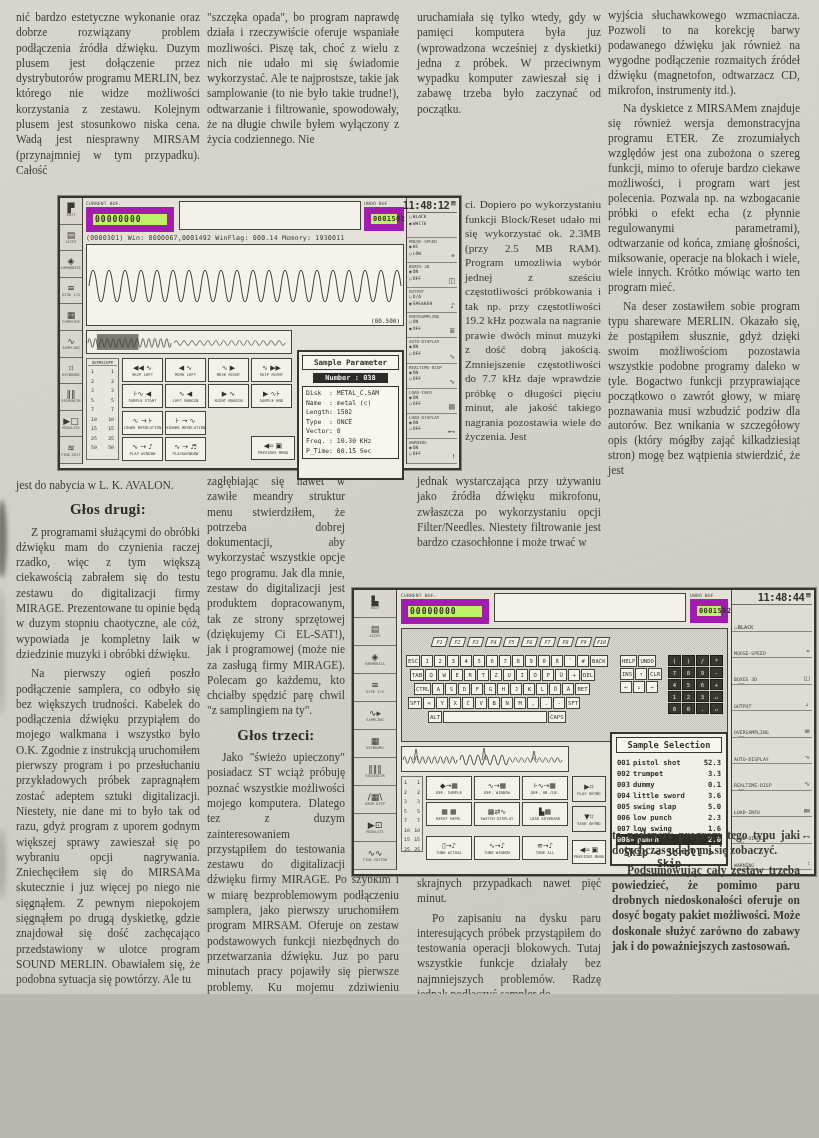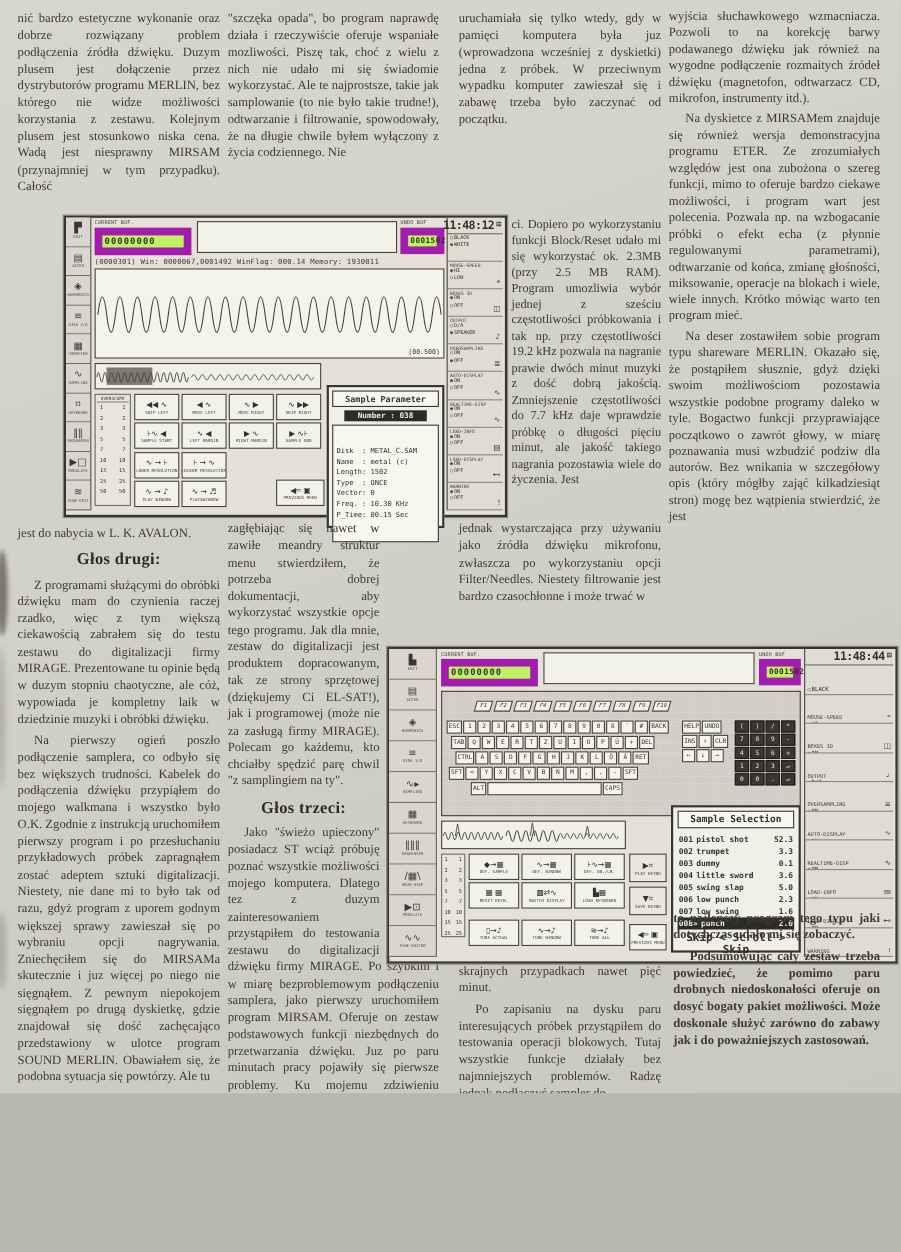--- a/index.html
+++ b/index.html
@@ -35,21 +35,21 @@
   .ovrow{display:flex;justify-content:space-between;font-size:4.8px;line-height:9.5px;padding:0 3px;}
   .bgrid4{position:absolute;display:grid;grid-template-columns:repeat(4,41px);gap:2px;}
   .bgrid2{position:absolute;display:grid;grid-template-columns:repeat(2,41px);gap:2px;}
   .bgrid3{position:absolute;display:grid;grid-template-columns:repeat(3,46px);gap:2px;}
   .gbtn{height:24px;border:1px solid #45433c;background:#f2f1ea;display:flex;flex-direction:column;align-items:center;justify-content:center;overflow:hidden;}
   .bg1{font-family:"DejaVu Sans",sans-serif;font-size:7px;line-height:8px;color:#33312b;white-space:nowrap;}
   .bl{font-size:3.9px;white-space:nowrap;color:#45433c;}
   .panel{position:absolute;border:2px solid #37352f;background:#f0efe8;padding:3px;}
   .ptitle{border:1px solid #37352f;text-align:center;font-size:7.6px;font-weight:bold;padding:2px 0;margin-bottom:3px;background:#f7f6ef;}
   .pnum{background:#2d2b27;color:#eeede6;font-size:7px;font-weight:bold;text-align:center;width:78%;margin:0 auto 3px auto;padding:1px 0;}
-  .prows{border:1px solid #37352f;padding:19px 3px;background:#f7f6ef;}
+  .prows{border:1px solid #37352f;padding:2px 3px;background:#f7f6ef;}
   .prow{font-size:6.4px;line-height:9.6px;white-space:pre;}
   .obar{border-left:1px solid #45433c;display:flex;flex-direction:column;background:#dedcd4;}
   .clock{display:flex;justify-content:flex-end;gap:2px;font-size:10.5px;font-weight:bold;letter-spacing:-.5px;padding:1px 2px;border-bottom:1px solid #6f6d64;}
   .ci{font-size:7px;}
   .opt{position:relative;flex:1;border-bottom:1px solid #8a887e;padding:1px 2px;overflow:hidden;}
   .optl{font-size:4.2px;white-space:nowrap;color:#45433c;}
   .optr{font-size:4.6px;line-height:6.5px;white-space:nowrap;}
   .dot{font-size:4.6px;margin-right:1px;}
   .optg{position:absolute;right:2px;bottom:2px;font-family:"DejaVu Sans",sans-serif;font-size:7px;color:#45433c;}
   

